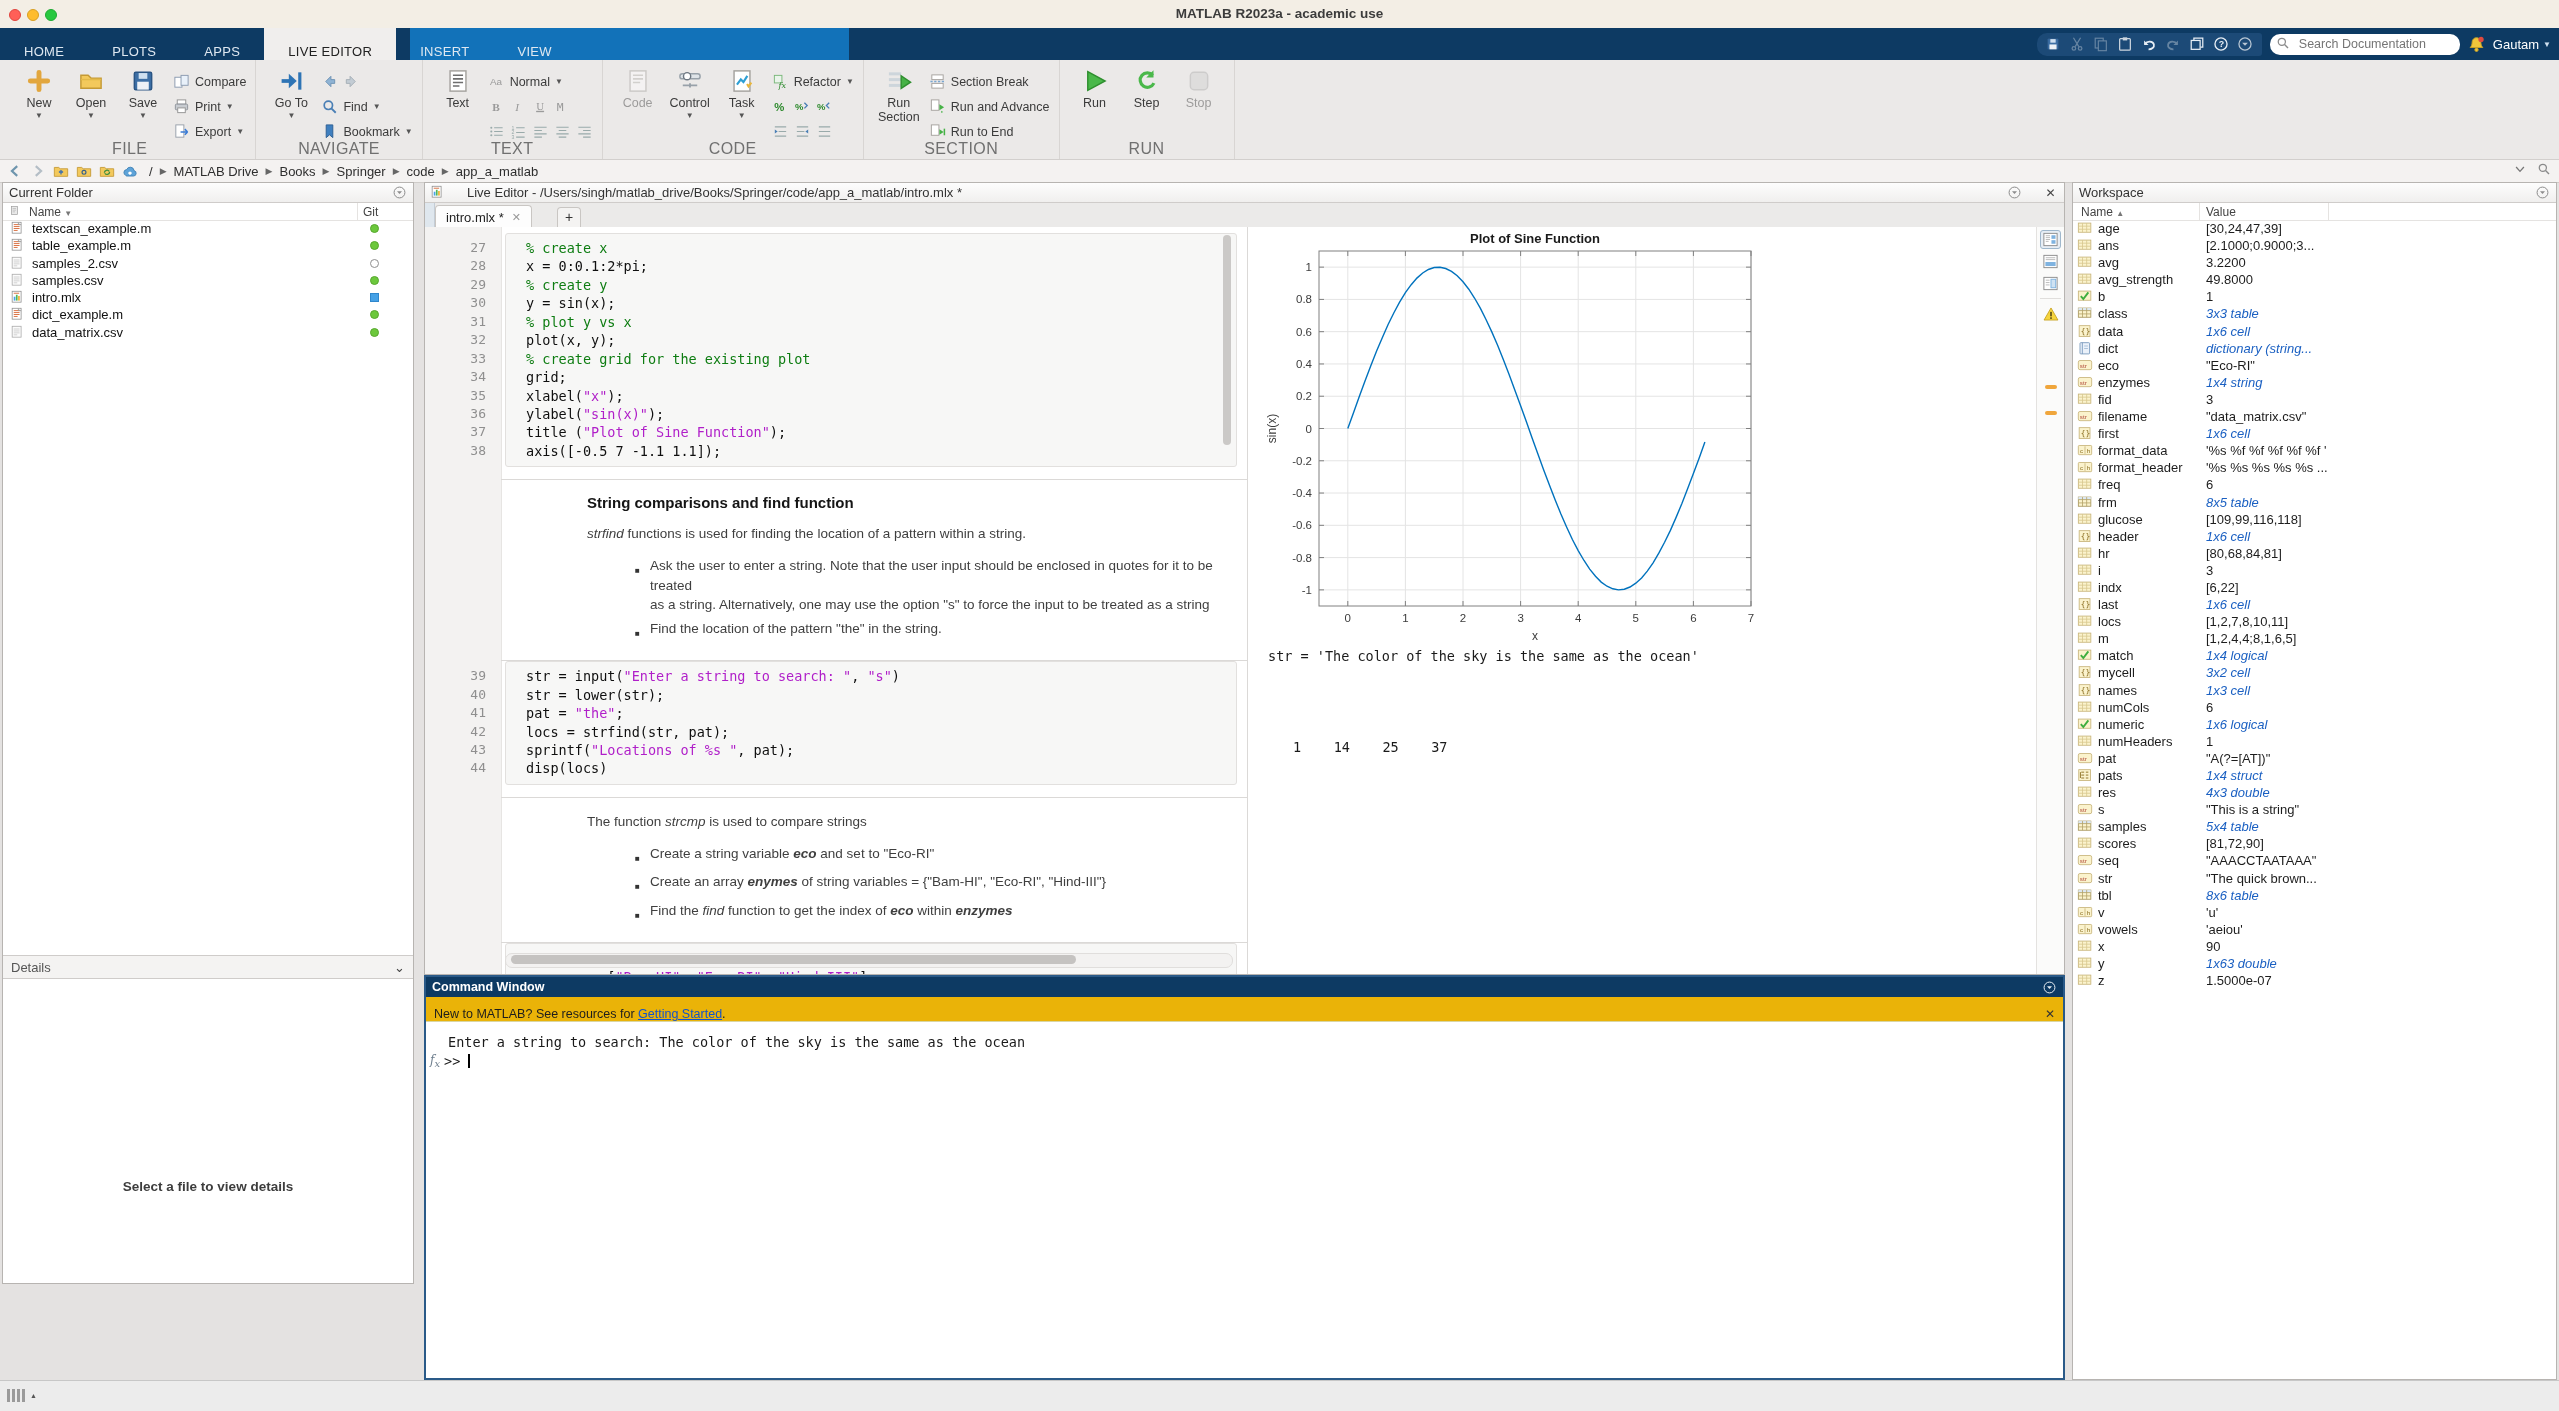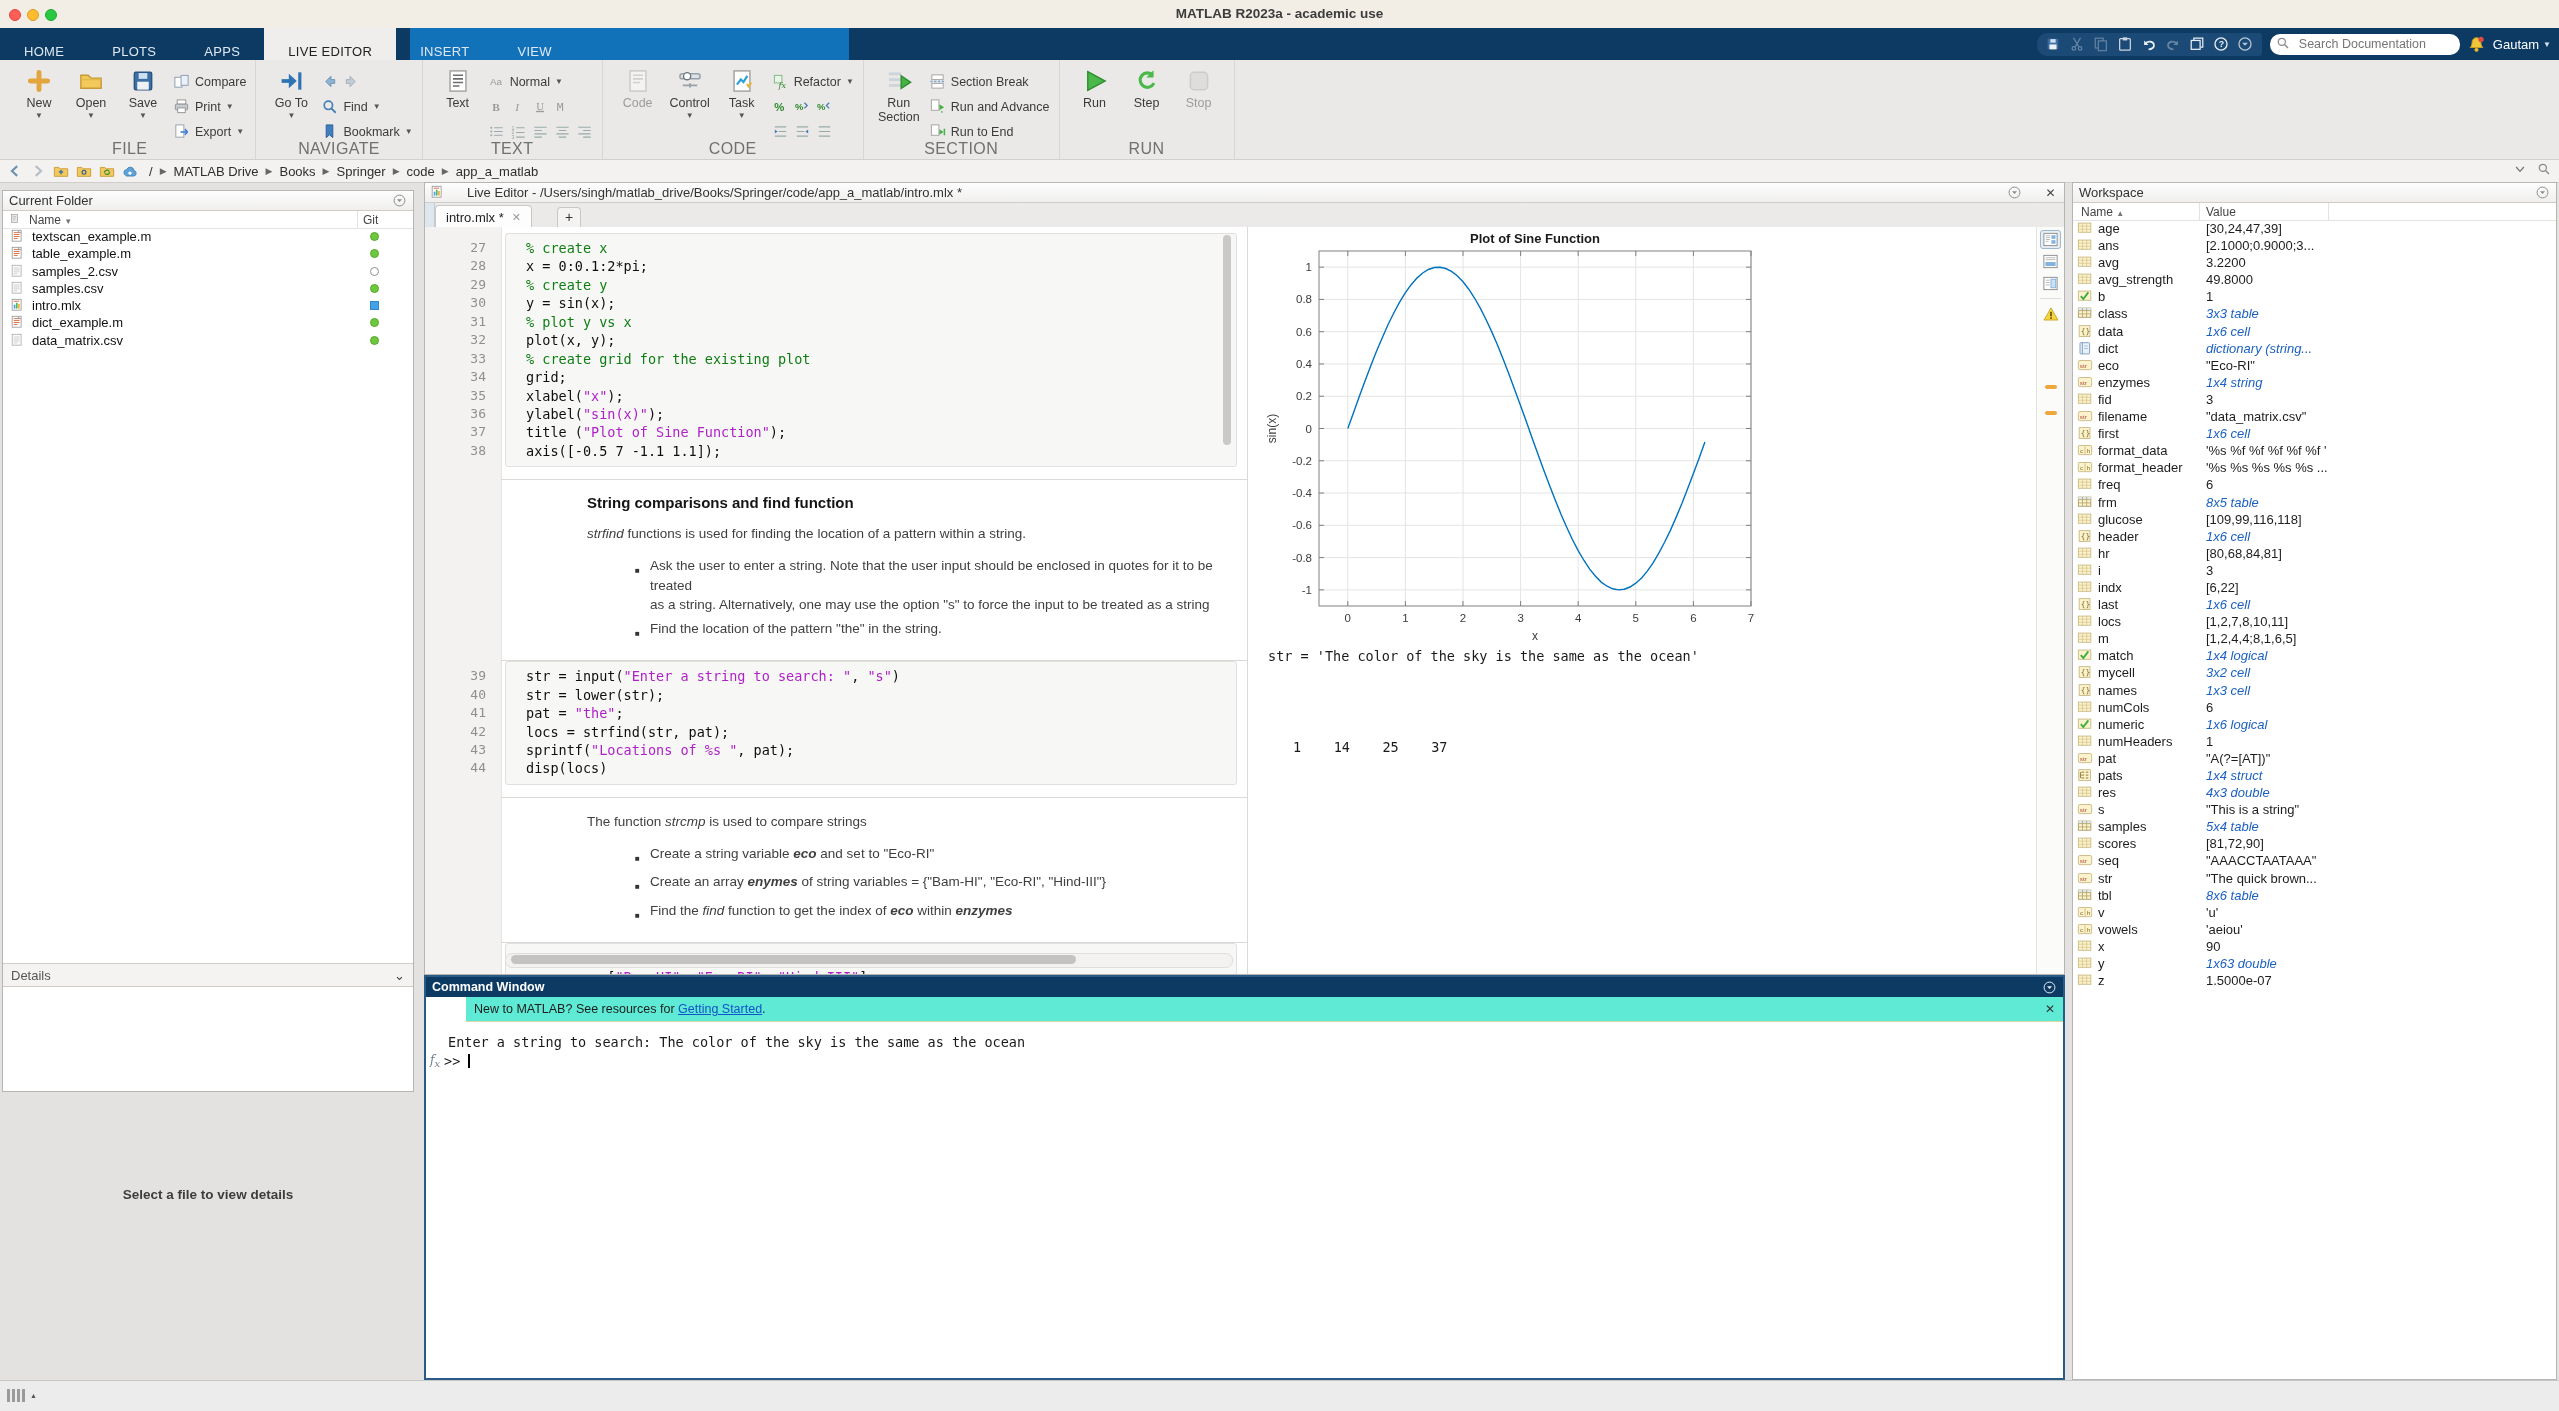--- a/index.html
+++ b/index.html
@@ -45,21 +45,21 @@
   .crumbs{display:flex;align-items:center;gap:7px;margin-left:4px;}
   .crumb{cursor:default;}
   .csep{color:#666;font-size:9px;}
   .path-right{position:absolute;right:6px;top:2px;display:flex;gap:8px;}
   
   .panel{position:absolute;background:#fff;border:1px solid #b7b4b1;box-sizing:border-box;}
   .phead{height:19px;background:linear-gradient(#fdfdfd,#f0efee);border-bottom:1px solid #cfccca;display:flex;align-items:center;padding:0 6px;font-size:13px;color:#333;}
   .phead .sp{flex:1;}
   .mbtn{width:15px;height:15px;display:inline-flex;}
   
-  .cf{left:2px;top:182px;width:412px;height:902px;margin-top:8px;}
+  .cf{left:2px;top:182px;width:412px;height:1102px;}
   .cf-cols{position:relative;height:17px;border-bottom:1px solid #e5e3e1;font-size:12px;color:#444;}
   .cf-cols .nm{position:absolute;left:26px;top:2px;}
   .cf-cols .git{position:absolute;left:360px;top:2px;}
   .cf-cols .dvd{position:absolute;left:354px;top:0;bottom:0;width:1px;background:#e5e3e1;}
   .cf-cols .dic{position:absolute;left:7px;top:2px;width:12px;height:13px;display:inline-flex;}
   .sortcar{font-size:8px;color:#777;}
   .cf-list{position:absolute;left:0;top:37px;right:0;}
   .frow{position:relative;height:17.3px;font-size:13px;color:#111;}
   .frow .fic{position:absolute;left:8px;top:1px;width:14px;height:15px;}
   .frow .fname{position:absolute;left:29px;top:1px;}
@@ -105,21 +105,21 @@
   .output-pane{position:absolute;left:823px;right:27px;top:0;bottom:0;}
   .out-mono{position:absolute;font-family:"DejaVu Sans Mono",monospace;font-size:13.5px;color:#1a1a1a;white-space:pre;}
   .right-strip{position:absolute;right:0;top:0;width:27px;bottom:0;background:#fbfbfa;border-left:1px solid #e4e2e0;}
   .stripbtn{width:21px;height:19px;margin:3px auto 0;display:flex;align-items:center;justify-content:center;border-radius:3px;}
   .stripbtn.sel{border:1px solid #9fb7cc;background:#e7eef5;box-sizing:border-box;}
   .strip-sep{height:1px;background:#e0dedc;margin:5px 3px;}
   .orangedash{width:12px;height:4px;background:#f0a63c;border-radius:2px;margin:0 auto;}
   
   .cw{left:424px;top:975px;width:1641px;height:405px;border:2px solid #2a5a88;background:#fff;box-sizing:border-box;}
   .cw-title{height:20px;background:#0d3a63;color:#fff;display:flex;align-items:center;padding:0 6px;font-size:12.5px;font-weight:bold;}
-  .cw-banner{height:24px;background:#5eead4;border-bottom:1px solid #d9d6a4;display:flex;align-items:center;padding:0 8px;font-size:12.5px;color:#1d1d1d;margin-left:40px;}
+  .cw-banner{height:24px;background:#eab308;border-bottom:1px solid #d9d6a4;display:flex;align-items:flex-end;padding:0 8px;font-size:12.5px;color:#1d1d1d;}
   .cw-banner a{color:#1353c9;text-decoration:underline;}
   .cw-banner .bx{margin-left:auto;color:#333;font-size:12px;}
   .cw-body{position:relative;font-family:"DejaVu Sans Mono",monospace;font-size:13.5px;color:#1a1a1a;}
   .cw-out{position:absolute;left:22px;top:12px;white-space:pre;}
   .cw-prompt{position:absolute;left:4px;top:31px;display:flex;align-items:center;}
   .fx{font-family:"DejaVu Serif",serif;font-style:italic;color:#6f7f8e;font-size:12px;margin-right:4px;}
   .cursorbar{display:inline-block;width:1.5px;height:14px;background:#000;margin-left:8px;}
   
   .ws{left:2072px;top:182px;width:485px;height:1198px;}
   .ws-cols{position:relative;height:17px;border-bottom:1px solid #e5e3e1;font-size:12px;color:#444;}

